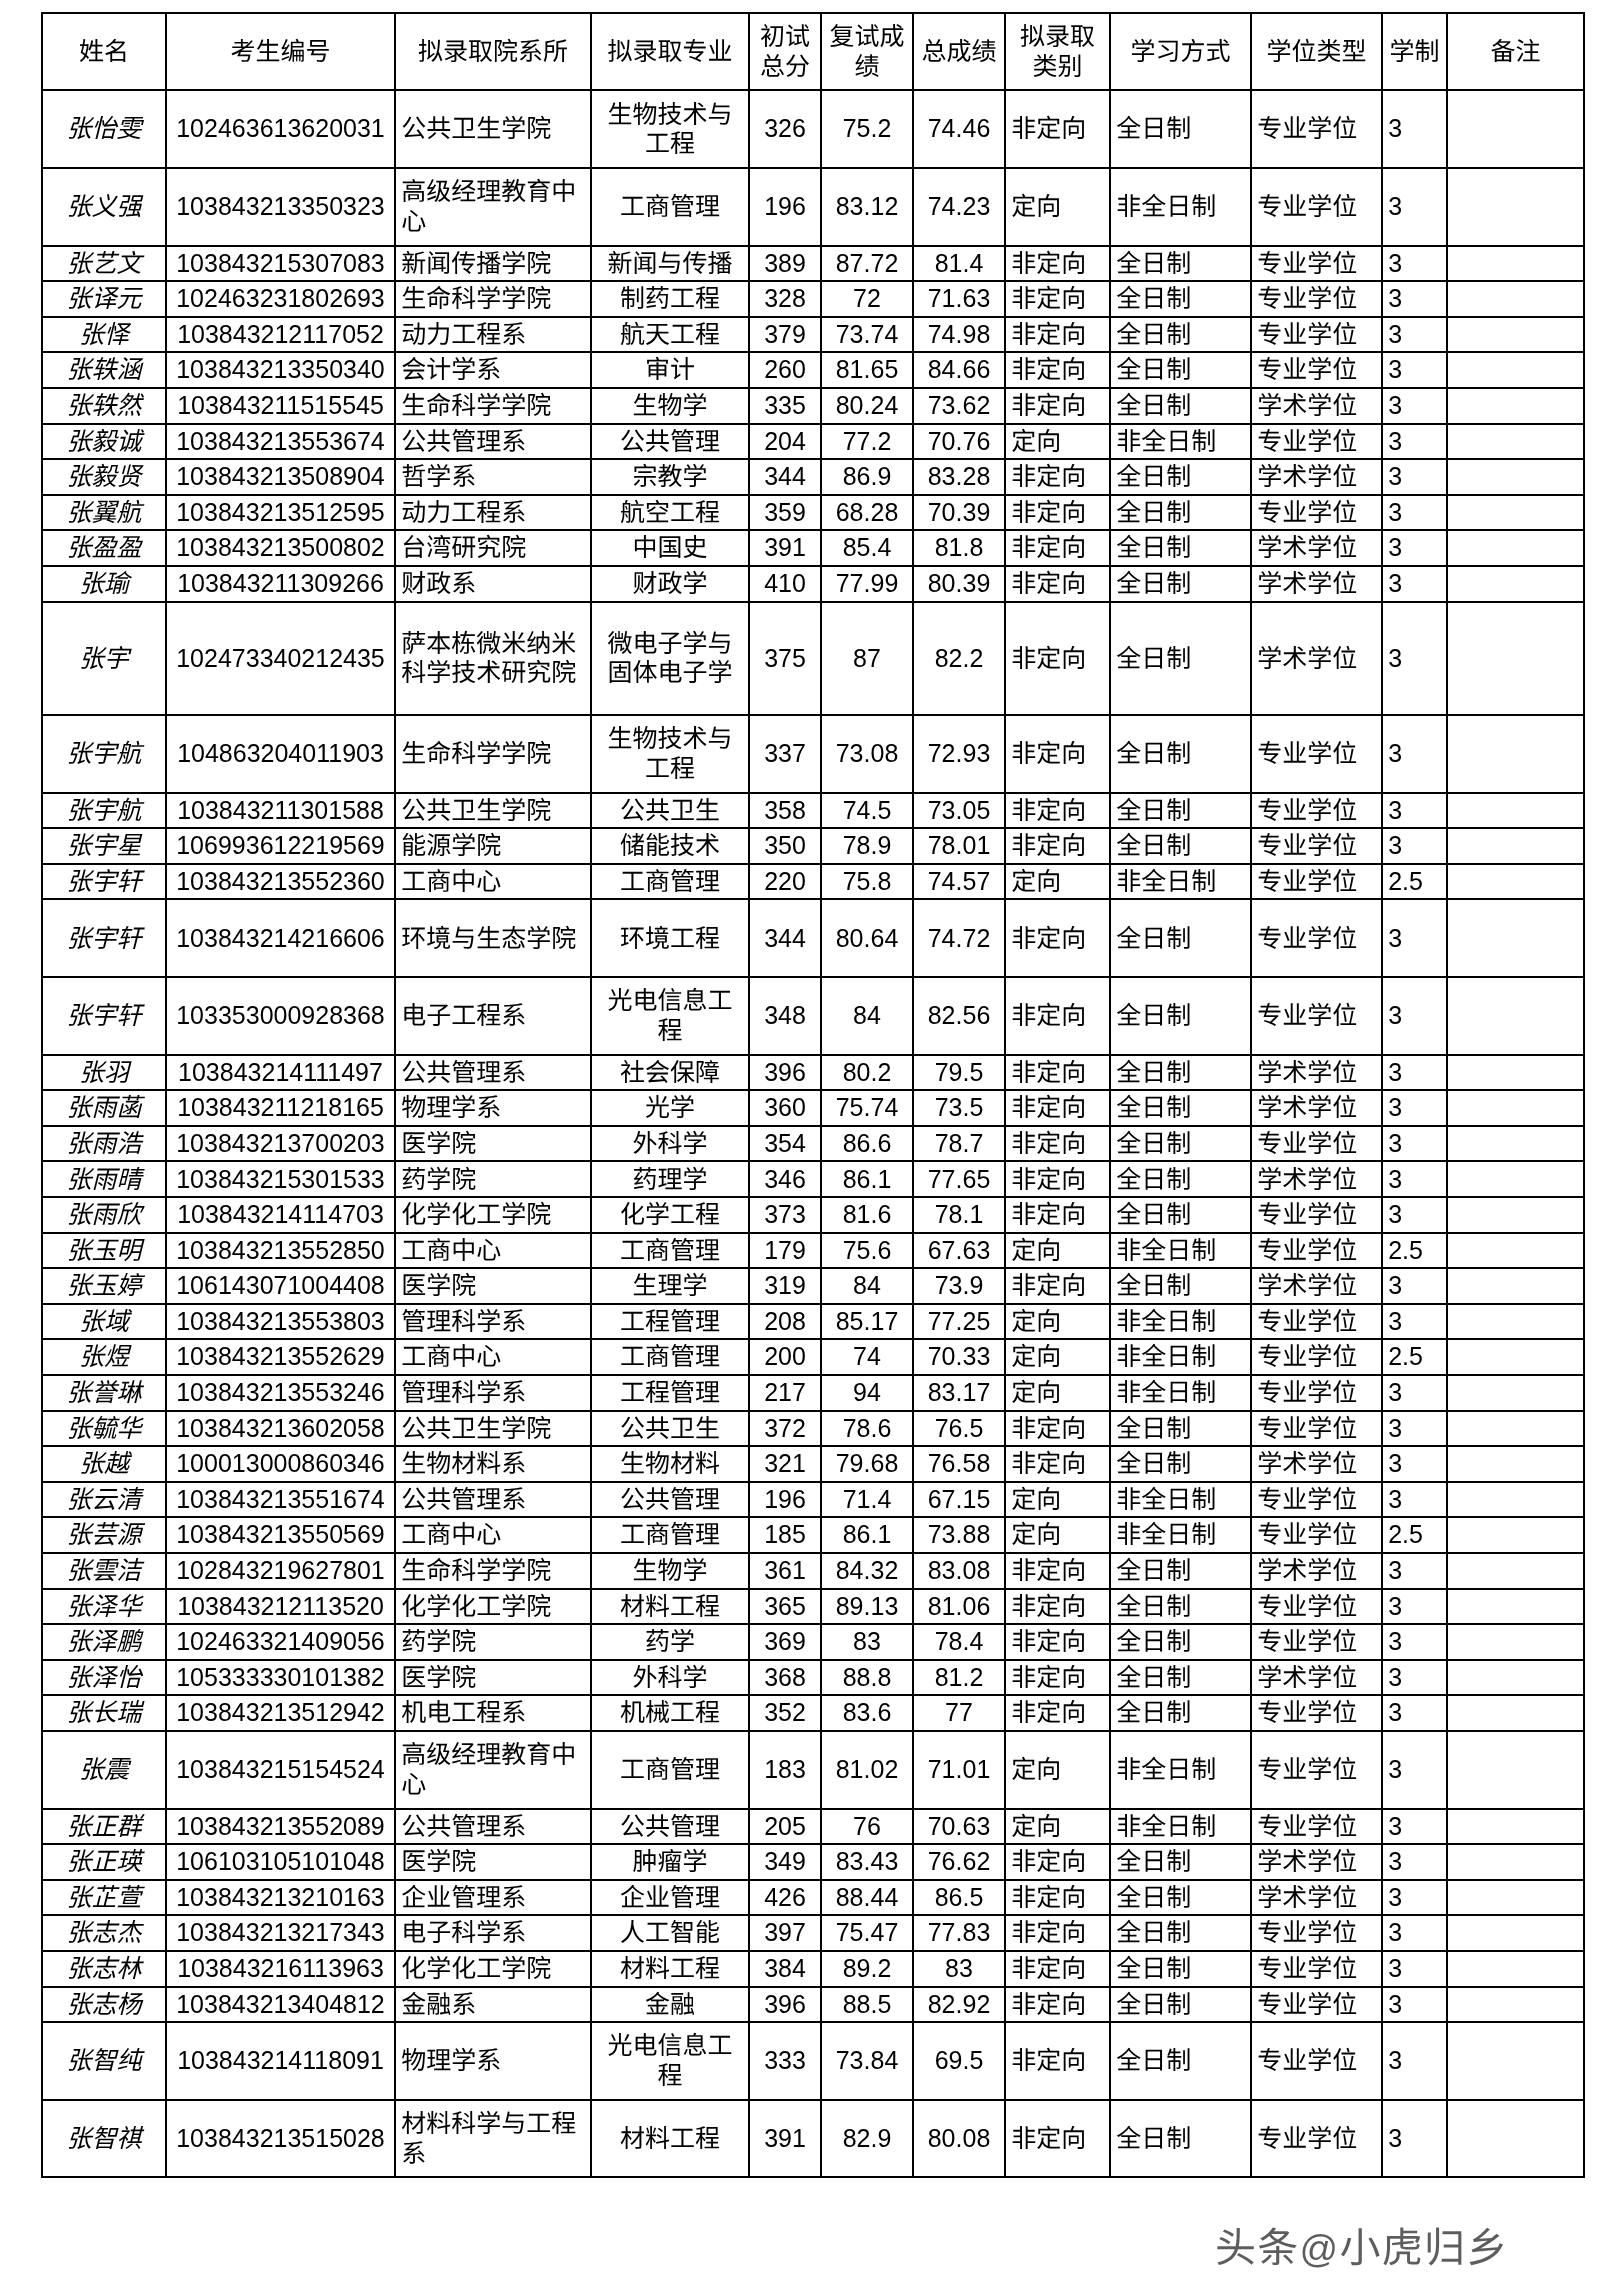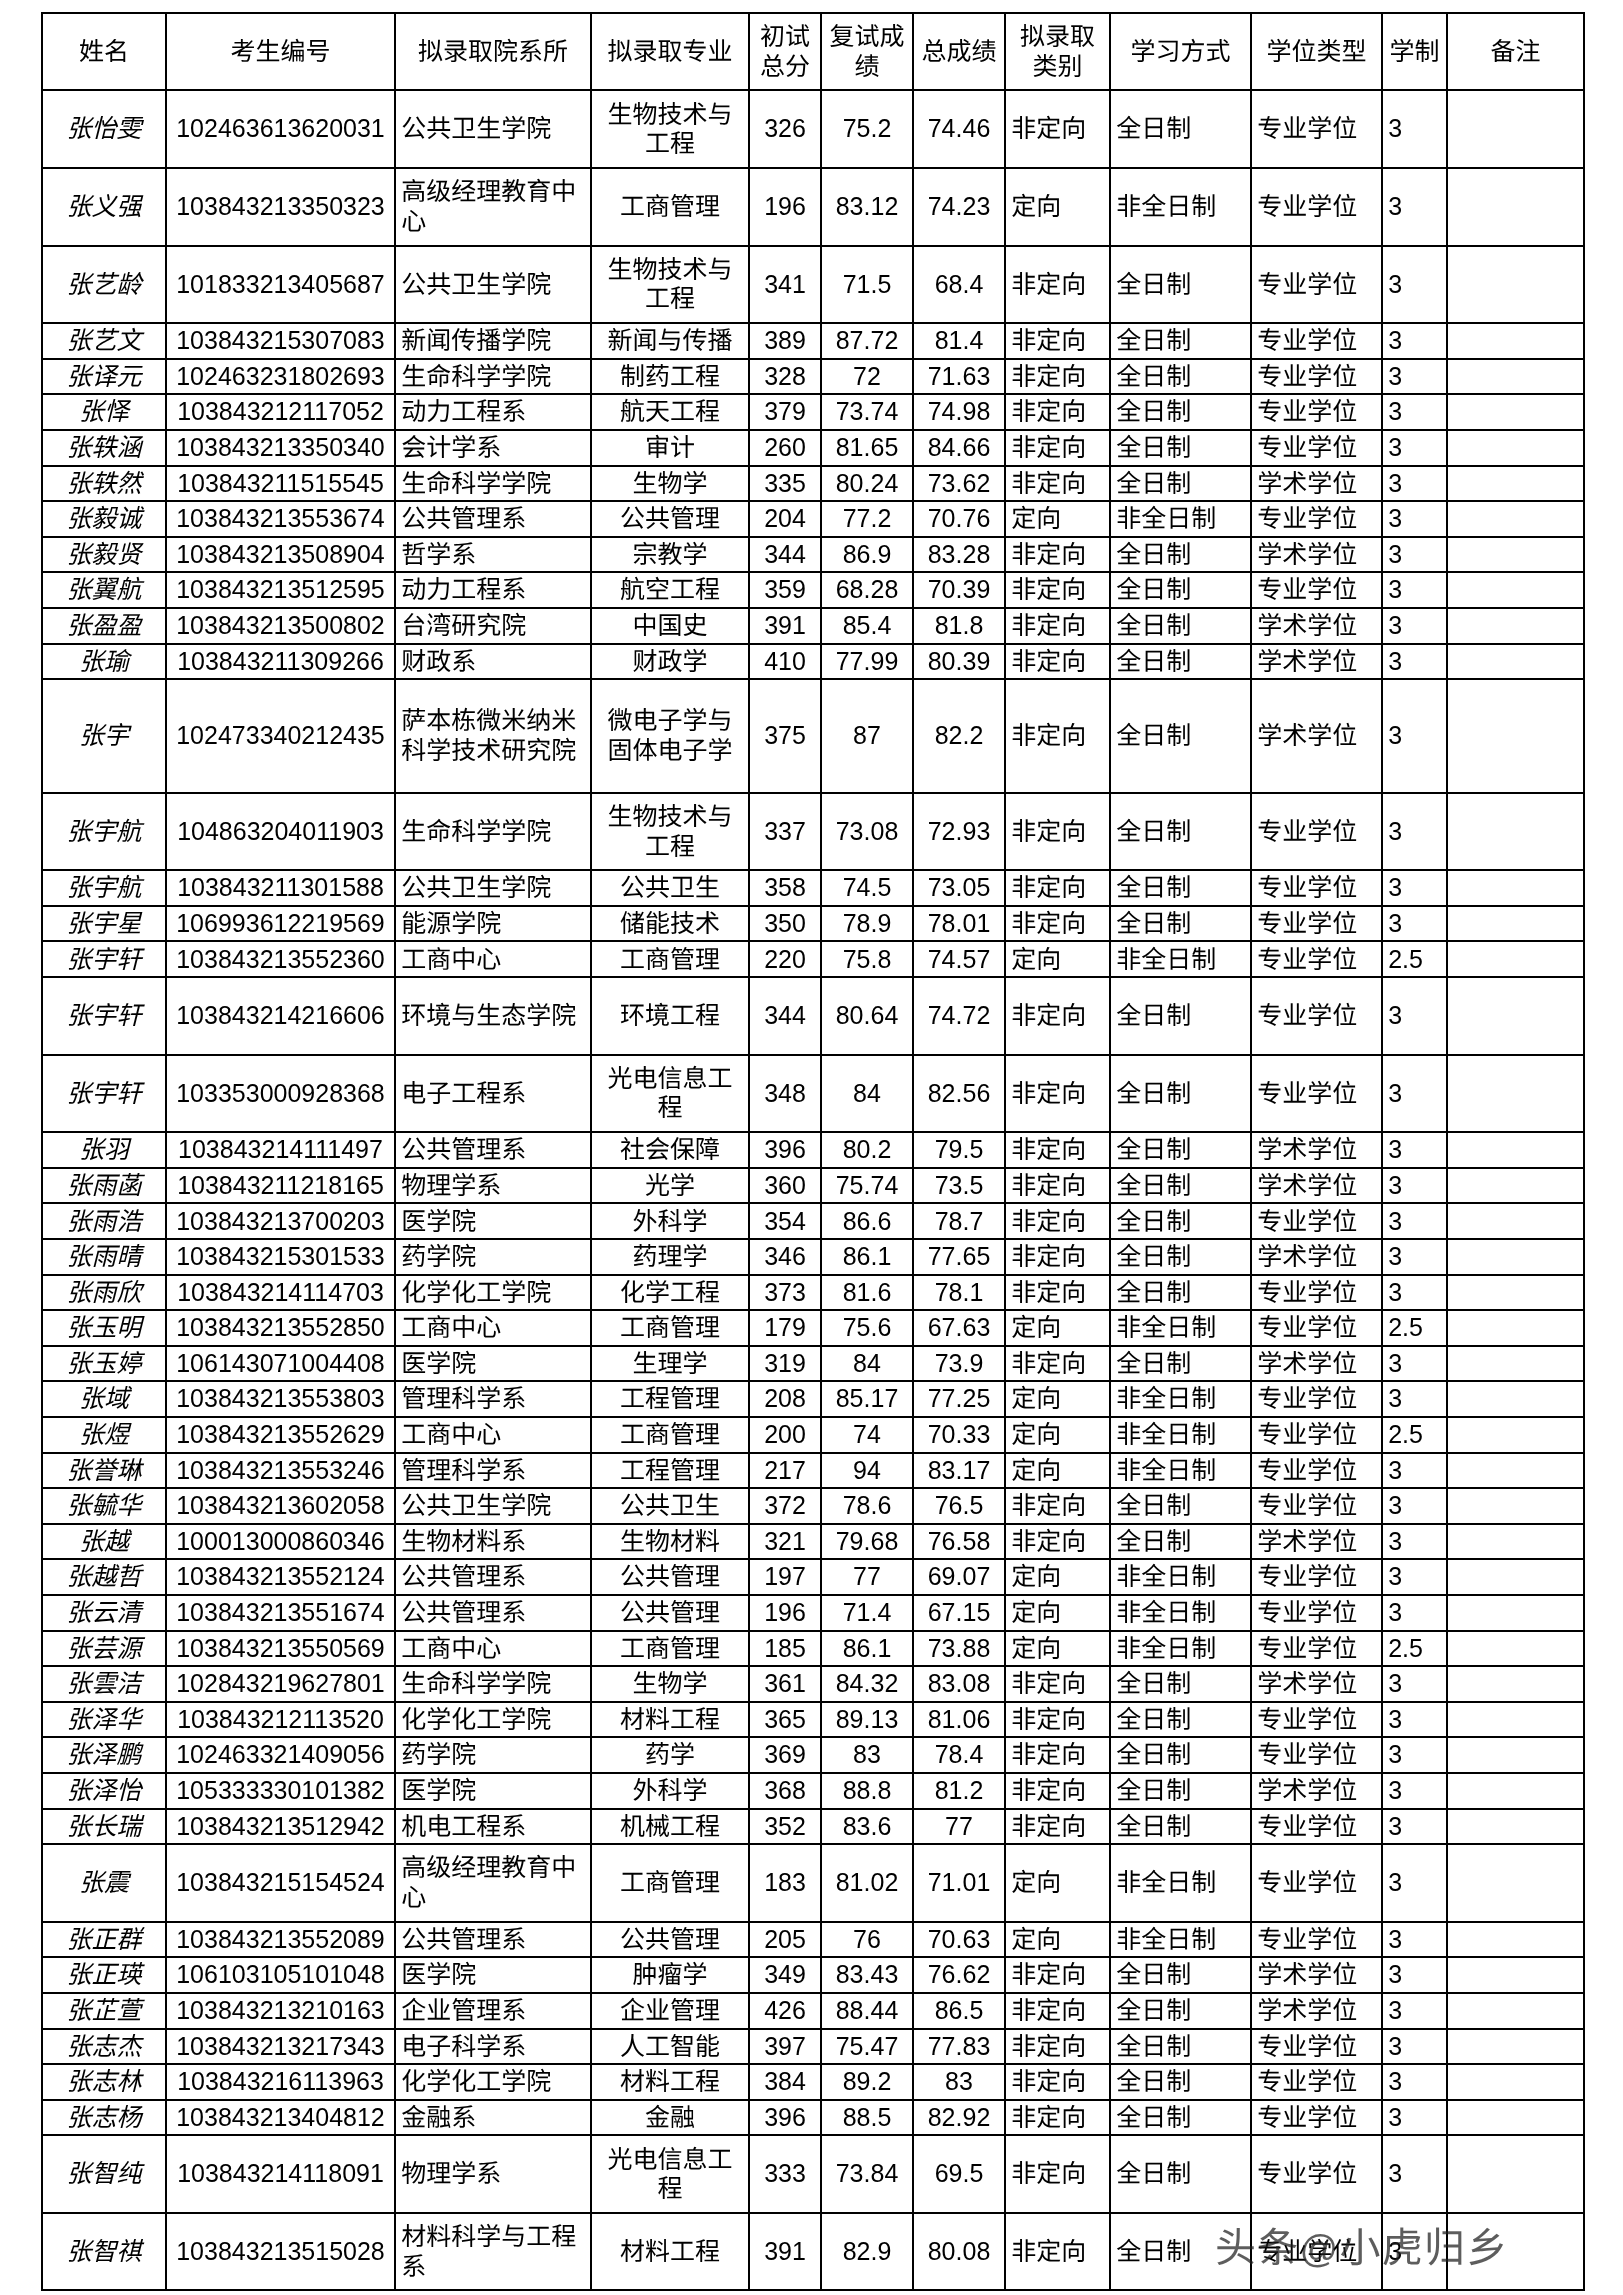--- a/index.html
+++ b/index.html
@@ -140,34 +140,20 @@
           <td class="major">工商管理</td>
           <td class="num">196</td>
           <td class="num">83.12</td>
           <td class="num">74.23</td>
           <td class="lbl">定向</td>
           <td class="lbl">非全日制</td>
           <td class="lbl">专业学位</td>
           <td class="years">3</td>
           <td class="note"></td>
         </tr>
-        <tr class="tall">
-          <td class="name">张艺龄</td>
-          <td class="id">101833213405687</td>
-          <td class="college">公共卫生学院</td>
-          <td class="major">生物技术与工程</td>
-          <td class="num">341</td>
-          <td class="num">71.5</td>
-          <td class="num">68.4</td>
-          <td class="lbl">非定向</td>
-          <td class="lbl">全日制</td>
-          <td class="lbl">专业学位</td>
-          <td class="years">3</td>
-          <td class="note"></td>
-        </tr>
         <tr class="short">
           <td class="name">张艺文</td>
           <td class="id">103843215307083</td>
           <td class="college">新闻传播学院</td>
           <td class="major">新闻与传播</td>
           <td class="num">389</td>
           <td class="num">87.72</td>
           <td class="num">81.4</td>
           <td class="lbl">非定向</td>
           <td class="lbl">全日制</td>
@@ -557,34 +543,20 @@
           <td class="name">张越</td>
           <td class="id">100013000860346</td>
           <td class="college">生物材料系</td>
           <td class="major">生物材料</td>
           <td class="num">321</td>
           <td class="num">79.68</td>
           <td class="num">76.58</td>
           <td class="lbl">非定向</td>
           <td class="lbl">全日制</td>
           <td class="lbl">学术学位</td>
-          <td class="years">3</td>
-          <td class="note"></td>
-        </tr>
-        <tr class="short">
-          <td class="name">张越哲</td>
-          <td class="id">103843213552124</td>
-          <td class="college">公共管理系</td>
-          <td class="major">公共管理</td>
-          <td class="num">197</td>
-          <td class="num">77</td>
-          <td class="num">69.07</td>
-          <td class="lbl">定向</td>
-          <td class="lbl">非全日制</td>
-          <td class="lbl">专业学位</td>
           <td class="years">3</td>
           <td class="note"></td>
         </tr>
         <tr class="short">
           <td class="name">张云清</td>
           <td class="id">103843213551674</td>
           <td class="college">公共管理系</td>
           <td class="major">公共管理</td>
           <td class="num">196</td>
           <td class="num">71.4</td>

